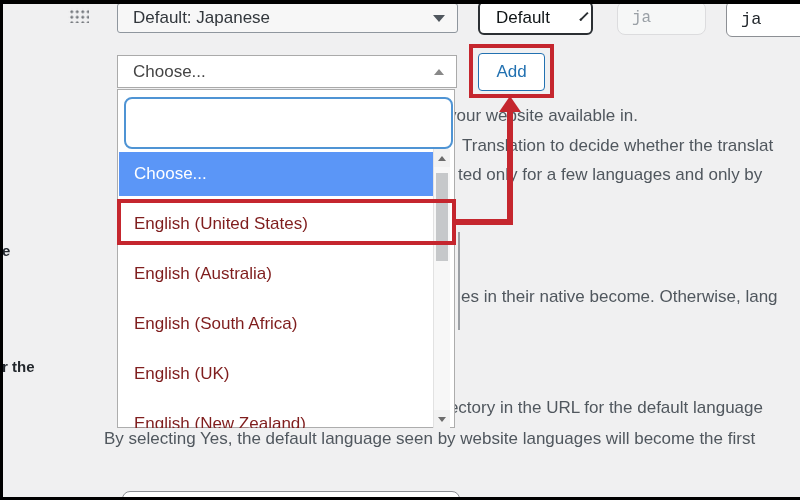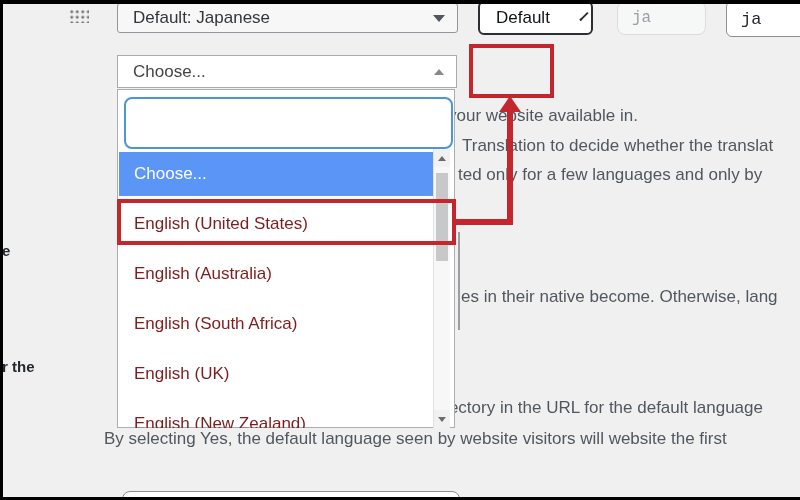--- a/index.html
+++ b/index.html
@@ -143,21 +143,21 @@
 </head>
 <body>
 
 <div id="page-root">
 
   <div class="abs bgtext" style="left:448px;top:106px;">your website available in.</div>
   <div class="abs bgtext" style="left:462px;top:136px;">Translation to decide whether the translat</div>
   <div class="abs bgtext" style="left:458px;top:165px;">ted only for a few languages and only by</div>
   <div class="abs bgtext" style="left:461px;top:287px;">es in their native become. Otherwise, lang</div>
   <div class="abs bgtext" style="left:430px;top:398px;">directory in the URL for the default language</div>
-  <div class="abs bgtext" style="left:104px;top:429px;">By selecting Yes, the default language seen by website visitors will website the first</div>
+  <div class="abs bgtext" style="left:104px;top:429px;">By selecting Yes, the default language seen by website languages will become the first</div>
 
   <div class="abs partial-label" style="left:2px;top:242px;">e</div>
   <div class="abs partial-label" style="left:2px;top:358px;text-align:center;">r the</div>
 
   <div class="abs occluded-edge"></div>
 
   <div class="abs next-select-partial"></div>
 
   <div class="abs drag-handle"></div>
 
@@ -193,20 +193,21 @@
       <div class="scroll-btn up">
         <span class="scroll-tri-up"></span>
       </div>
       <div class="scroll-thumb"></div>
       <div class="scroll-btn down">
         <span class="scroll-tri-down"></span>
       </div>
     </div>
   </div>
 
+  <button class="abs add-button">Add</button>
 
   <div class="abs anno-box anno-box-add"></div>
   <div class="abs anno-box anno-box-option"></div>
   <div class="abs arrow-part arrow-shaft-v"></div>
   <div class="abs arrow-part arrow-shaft-h"></div>
   <div class="abs arrow-head"></div>
 
   <div class="abs edge edge-top"></div>
   <div class="abs edge edge-left"></div>
   <div class="abs edge edge-bottom"></div>

